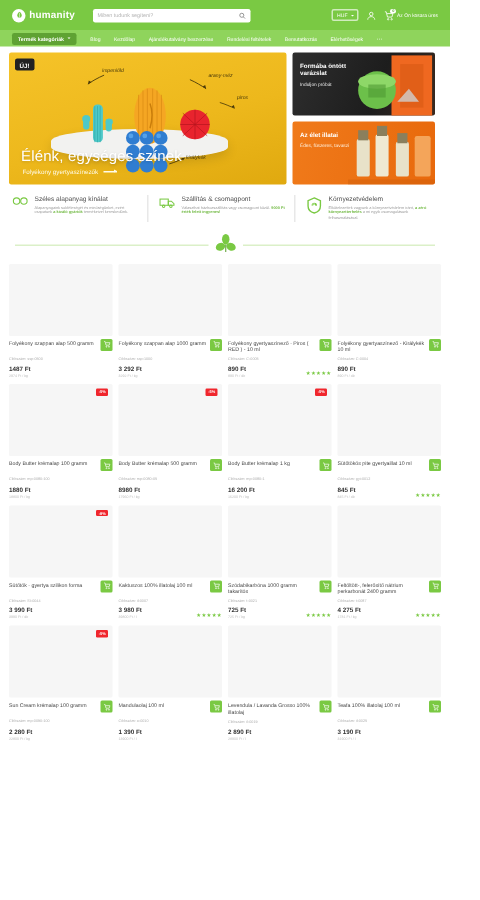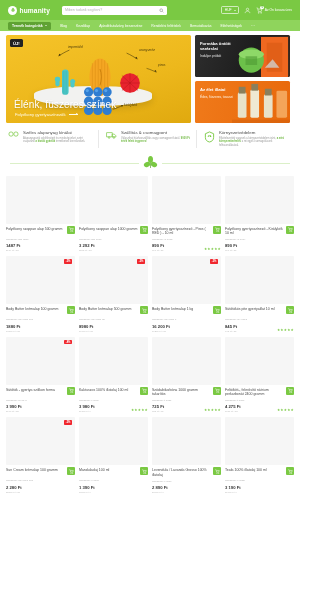--- a/index.html
+++ b/index.html
@@ -318,21 +318,21 @@
       </svg>
     <svg class="arrow-svg" style="left:140px;top:31px;width:11px;height:8px" viewBox="0 0 20 14">
         <path d="M19 11C14 9 8 6 1 4" stroke="#4a3a0a" stroke-width="1" fill="none"></path>
         <path d="M19 11l-1-4-3 2z" fill="#4a3a0a"></path>
       </svg>
     <svg class="arrow-svg" style="left:106px;top:68px;width:12px;height:8px" viewBox="0 0 20 14">
         <path d="M19 4C14 6 8 9 1 11" stroke="#4a3a0a" stroke-width="1" fill="none"></path>
         <path d="M19 4l-4 0 2 3z" fill="#4a3a0a"></path>
       </svg>
 
-    <div class="hero-title">Élénk, füszeres színek</div>
+    <div class="hero-title">Élénk, egységes színek</div>
     <div class="hero-sub">
       <span>Folyékony gyertyaszínezők</span>
       <span class="hero-arrow"></span>
     </div>
   </div>
 
   <div class="promo-col">
     <div class="promo promo-dark">
       <svg class="promo-art" viewBox="0 0 60 45" preserveAspectRatio="none">
         <rect x="30" y="2" width="28" height="42" fill="#ef6820"></rect>

